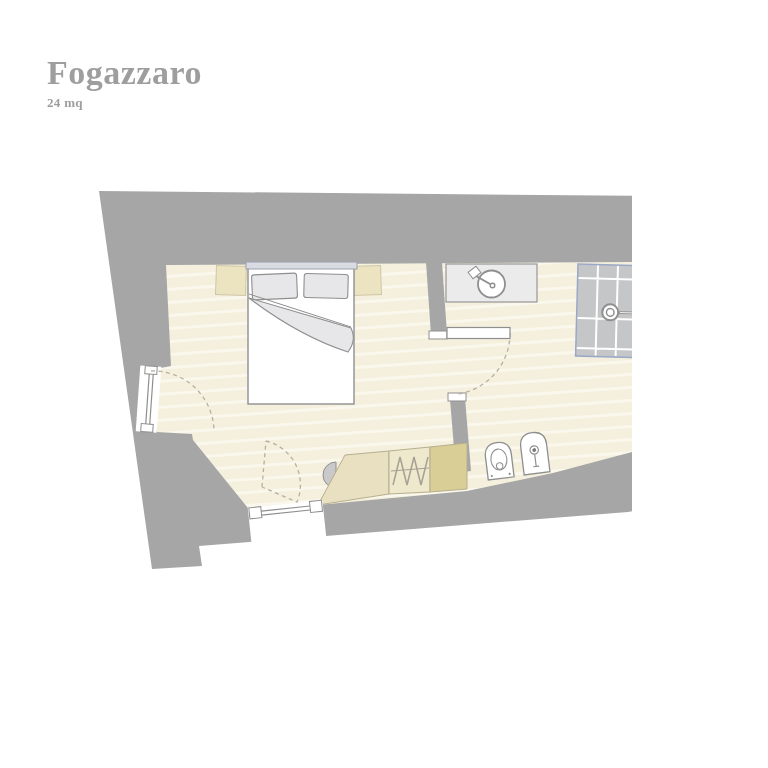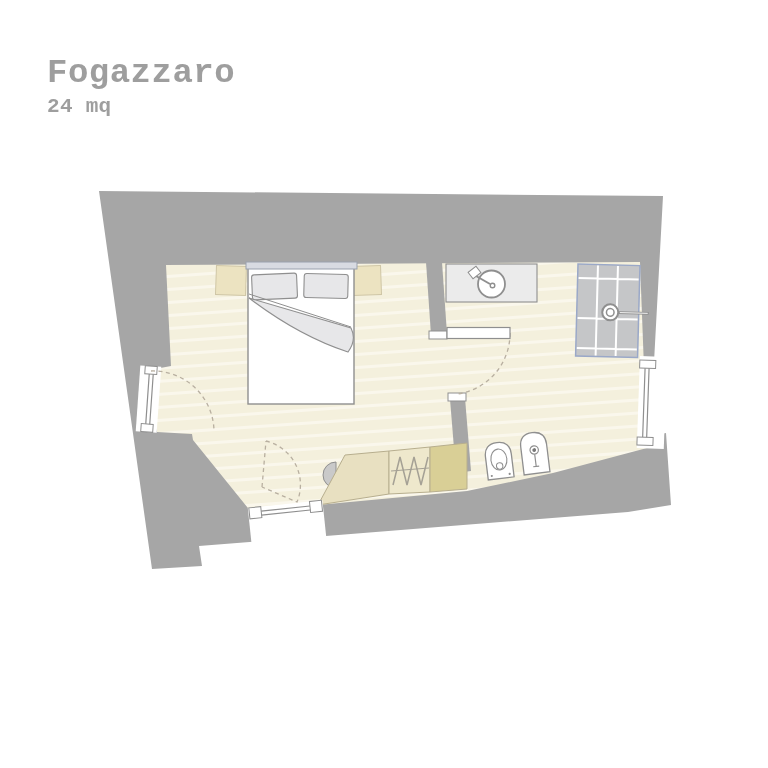--- a/index.html
+++ b/index.html
@@ -1,20 +1,20 @@
 <!DOCTYPE html>
 <html style="--bg: #ffffff; --title_text: #9e9e9e; --wall: #a6a6a6; --floor: #f4f0dd; --floor_stripe: #faf7ec; --outline: #8f8f8f; --dash: #b8afa0; --beige: #ece3c1; --beige_edge: #cfc6a6; --tan_light: #e8e0c1; --tan_mid: #eee8cc; --tan_dark: #d9cf96; --tan_edge: #b7ae8e; --soft_gray: #e7e7e9; --headboard: #d8dbe2; --headboard_edge: #9aa1ae; --counter: #ebebeb; --tile: #c5c6c8; --tile_line: #ffffff; --blue_edge: #9aa8c8; --hanger: #a5a195; --stool: #c9c9c9; --white: #ffffff;"><head>
 <meta charset="utf-8">
 <style>
   html,body{margin:0;padding:0;background:#fff;}
-  .page{position:relative;width:768px;height:768px;background:var(--bg,#fff);overflow:hidden;
-        font-family:Liberation Mono, monospace;}
+  .page{position:relative;width:632px;height:768px;background:var(--bg,#fff);overflow:hidden;
+        font-family:Liberation Serif, serif;}
   .plan-header{position:absolute;left:47px;top:56px;line-height:1;}
   .plan-title{font-size:34px;font-weight:700;color:var(--title_text,#9e9e9e);letter-spacing:.5px;margin:0;}
-  .plan-area{font-size:21px;font-weight:700;color:var(--title_text,#9e9e9e);margin-top:6px;letter-spacing:.3px;}
+  .plan-area{font-size:13px;font-weight:700;color:var(--title_text,#9e9e9e);margin-top:6px;letter-spacing:.3px;}
   svg{position:absolute;left:0;top:0;}
   .wall{fill:var(--wall,#a6a6a6);}
   .floorfill{fill:url(#floorStripes);}
   .ln{stroke:var(--outline,#8f8f8f);fill:none;}
   .white{fill:var(--white,#fff);}
   .furn{fill:var(--white,#fff);stroke:var(--outline,#8f8f8f);}
   .soft{fill:var(--soft_gray,#e7e7e9);stroke:var(--outline,#8f8f8f);}
   .dash{stroke:var(--dash,#b8afa0);stroke-dasharray:4 3.5;fill:none;stroke-width:1.3;}
   .cap{fill:var(--white,#fff);stroke:var(--outline,#8f8f8f);stroke-width:1;}
   .wline{stroke:var(--tile_line,#fff);stroke-width:2;fill:none;}

